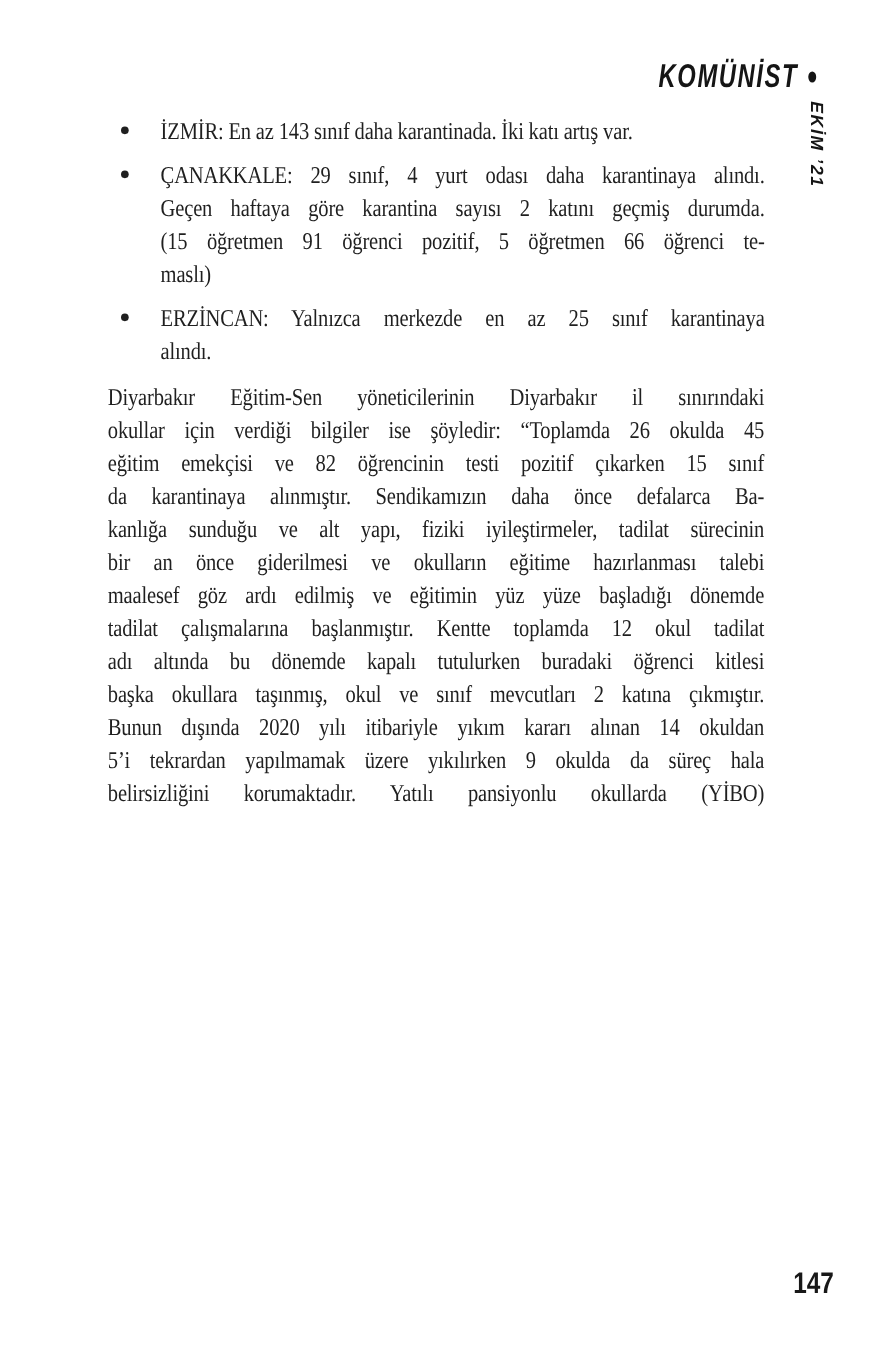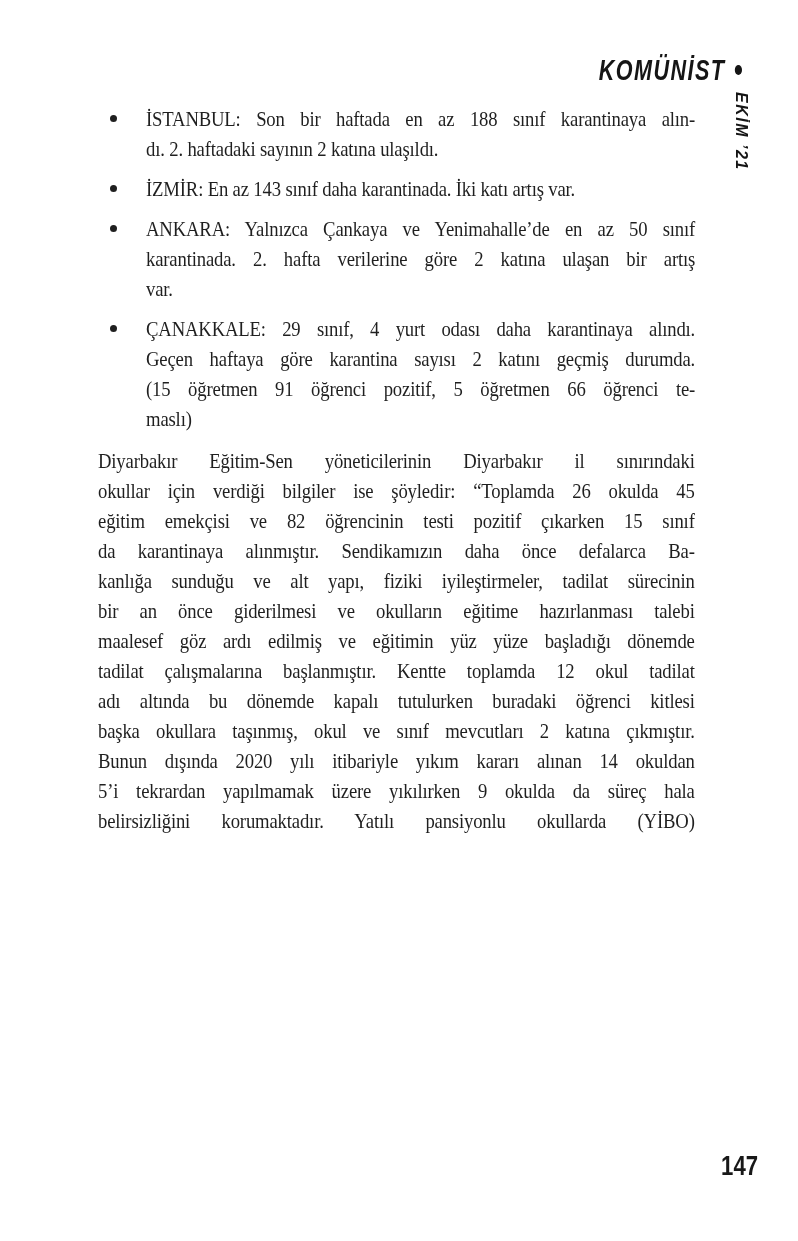--- a/index.html
+++ b/index.html
@@ -114,39 +114,33 @@
     <span class="journal-title">KOMÜNİST</span>
     <span class="masthead-dot"></span>
   </header>
 
   <div class="issue-date">EKİM ’21</div>
 
   <main class="content">
     <div class="bullet-list">
         <div class="bullet-item">
           <span class="bullet-marker"></span>
-          <div class="line just">İSTANBUL: Son bir haftada en az 188 sınıf karantinaya alın-</div>
-          <div class="line">dı. 2. haftadaki sayının 2 katına ulaşıldı.</div>
-        </div>
-        <div class="bullet-item">
-          <span class="bullet-marker"></span>
           <div class="line">İZMİR: En az 143 sınıf daha karantinada. İki katı artış var.</div>
-        </div>
-        <div class="bullet-item">
-          <span class="bullet-marker"></span>
-          <div class="line just">ANKARA: Yalnızca Çankaya ve Yenimahalle’de en az 50 sınıf</div>
-          <div class="line just">karantinada. 2. hafta verilerine göre 2 katına ulaşan bir artış</div>
-          <div class="line">var.</div>
         </div>
         <div class="bullet-item">
           <span class="bullet-marker"></span>
           <div class="line just">ÇANAKKALE: 29 sınıf, 4 yurt odası daha karantinaya alındı.</div>
           <div class="line just">Geçen haftaya göre karantina sayısı 2 katını geçmiş durumda.</div>
           <div class="line just">(15 öğretmen 91 öğrenci pozitif, 5 öğretmen 66 öğrenci te-</div>
           <div class="line">maslı)</div>
+        </div>
+        <div class="bullet-item">
+          <span class="bullet-marker"></span>
+          <div class="line just">ERZİNCAN: Yalnızca merkezde en az 25 sınıf karantinaya</div>
+          <div class="line">alındı.</div>
         </div>
       </div>
     <div class="paragraph">
         <div class="line just">Diyarbakır Eğitim-Sen yöneticilerinin Diyarbakır il sınırındaki</div>
         <div class="line just">okullar için verdiği bilgiler ise şöyledir: “Toplamda 26 okulda 45</div>
         <div class="line just">eğitim emekçisi ve 82 öğrencinin testi pozitif çıkarken 15 sınıf</div>
         <div class="line just">da karantinaya alınmıştır. Sendikamızın daha önce defalarca Ba-</div>
         <div class="line just">kanlığa sunduğu ve alt yapı, fiziki iyileştirmeler, tadilat sürecinin</div>
         <div class="line just">bir an önce giderilmesi ve okulların eğitime hazırlanması talebi</div>
         <div class="line just">maalesef göz ardı edilmiş ve eğitimin yüz yüze başladığı dönemde</div>

